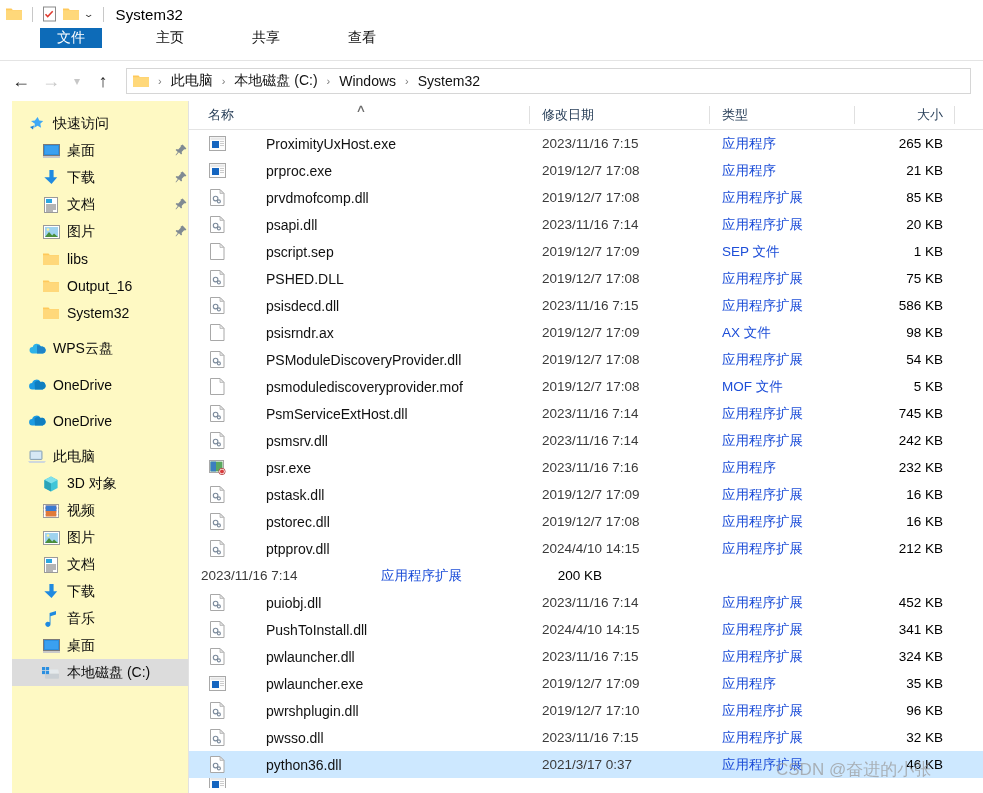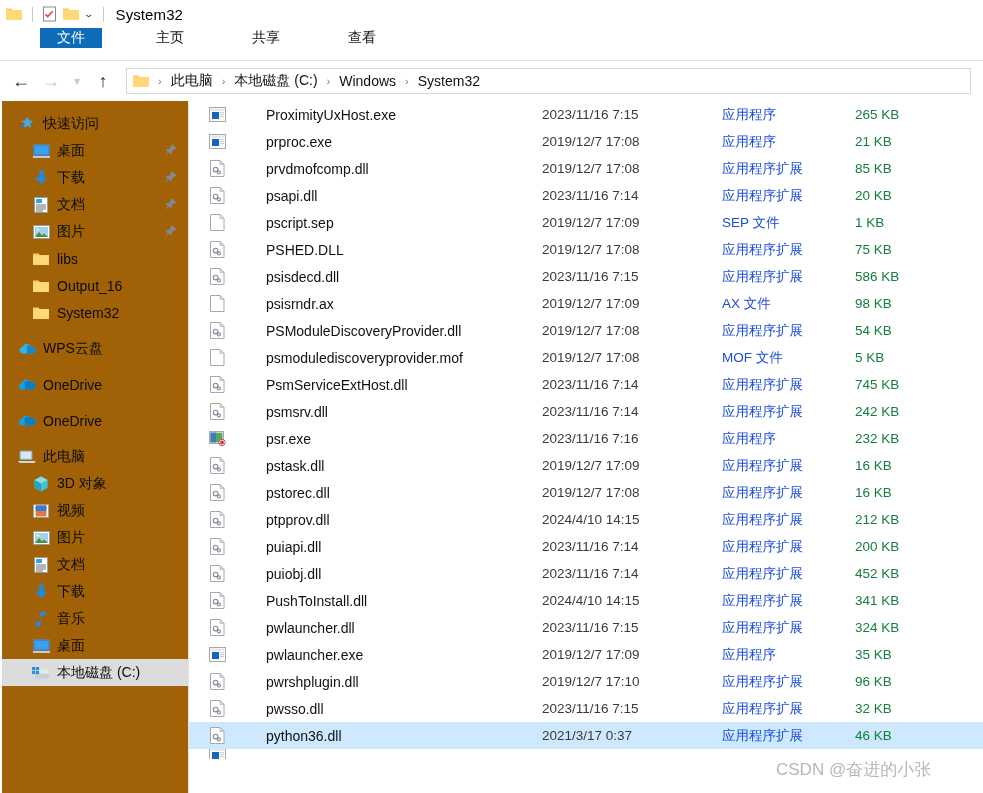--- a/index.html
+++ b/index.html
@@ -99,23 +99,23 @@
     white-space: nowrap;
   }
   .crumb-sep {
     font-size: 11px; color: #7a7a7a;
     padding: 0 7px;
   }
   .crumb-folder-ico { margin-right: 2px; display: flex; align-items: center;}
 
   
   .navpane {
-    position: absolute; left: 2px; top: 101px;
+    position: absolute; left: 12px; top: 101px;
     width: 188px; height: 692px;
-    background: #a16207;
+    background: #fef9c3;
     overflow: hidden;
   }
   .nav-item {
     height: 27px;
     display: flex; align-items: center;
     font-size: 14px; color: #0b0b0b;
     padding-left: 16px;
     position: relative;
     white-space: nowrap;
   }
@@ -196,21 +196,21 @@
   .cell-date {
     width: 180px; padding-left: 12px; box-sizing: border-box;
     color: #3a3a3a; font-size: 13.5px;
   }
   .cell-type {
     width: 145px; padding-left: 12px; box-sizing: border-box;
     color: #1d4ed8; font-size: 13.5px;
   }
   .cell-size {
     width: 100px; padding-right: 12px; box-sizing: border-box;
-    color: #15803d; font-size: 13.5px; 
+    color: #000000; font-size: 13.5px; text-align: right;
   }
   .partial-row {
     height: 10px; overflow: hidden;
   }
 
   
   .watermark {
     position: absolute; left: 768px; top: 758px;
     font-size: 17px;
     color: #9a9a9a;
@@ -522,20 +522,39 @@
               </g>
             </svg>
           </span>
           <span>本地磁盘 (C:)</span>
         </div>
       </div>
   </div>
   <div class="pane-sep"></div>
 
   <div class="listarea">
+    <div class="colheader">
+      <div class="col col-name">
+        <span>名称</span>
+        <span class="sort-caret">∧</span>
+        <span class="colsep"></span>
+      </div>
+      <div class="col col-date">
+        <span>修改日期</span>
+        <span class="colsep"></span>
+      </div>
+      <div class="col col-type">
+        <span>类型</span>
+        <span class="colsep"></span>
+      </div>
+      <div class="col col-size">
+        <span>大小</span>
+        <span class="colsep"></span>
+      </div>
+    </div>
     <div id="rows-host">
         <div class="row">
           <span class="cell-name">
             <span class="file-ico">
               <svg width="17" height="15" viewBox="0 0 17 15">
                 <rect x="0.5" y="0.5" width="16" height="14" fill="#fdfdfd" stroke="#a8a8a8"></rect>
                 <rect x="1.5" y="1.5" width="14" height="2.4" fill="#e8e8e8"></rect>
                 <rect x="3" y="5" width="7" height="7" fill="#1565c0"></rect>
                 <g fill="#cccccc">
                   <rect x="11" y="5" width="4" height="1"></rect>
@@ -803,33 +822,20 @@
                 </g>
               </svg>
             </span>
             <span>ptpprov.dll</span>
           </span>
           <span class="cell-date">2024/4/10 14:15</span>
           <span class="cell-type">应用程序扩展</span>
           <span class="cell-size">212 KB</span>
         </div>
         <div class="row">
-          <span class="cell-name">
-            <span class="file-ico">
-              <svg width="15" height="17" viewBox="0 0 15 17">
-                <path d="M0.5 0.5h9.5l4 4v12H0.5z" fill="#ffffff" stroke="#a8a8a8"></path>
-                <path d="M10 0.6V4.4h3.8z" fill="#e6e6e6" stroke="#a8a8a8" stroke-width="0.7"></path>
-                <g fill="none" stroke="#7c8b9c" stroke-width="1.1">
-                  <circle cx="5.6" cy="9.6" r="2.3"></circle>
-                  <circle cx="8.9" cy="12.4" r="1.5"></circle>
-                </g>
-              </svg>
-            </span>
-            <span>puiapi.dll</span>
-          </span>
           <span class="cell-date">2023/11/16 7:14</span>
           <span class="cell-type">应用程序扩展</span>
           <span class="cell-size">200 KB</span>
         </div>
         <div class="row">
           <span class="cell-name">
             <span class="file-ico">
               <svg width="15" height="17" viewBox="0 0 15 17">
                 <path d="M0.5 0.5h9.5l4 4v12H0.5z" fill="#ffffff" stroke="#a8a8a8"></path>
                 <path d="M10 0.6V4.4h3.8z" fill="#e6e6e6" stroke="#a8a8a8" stroke-width="0.7"></path>

